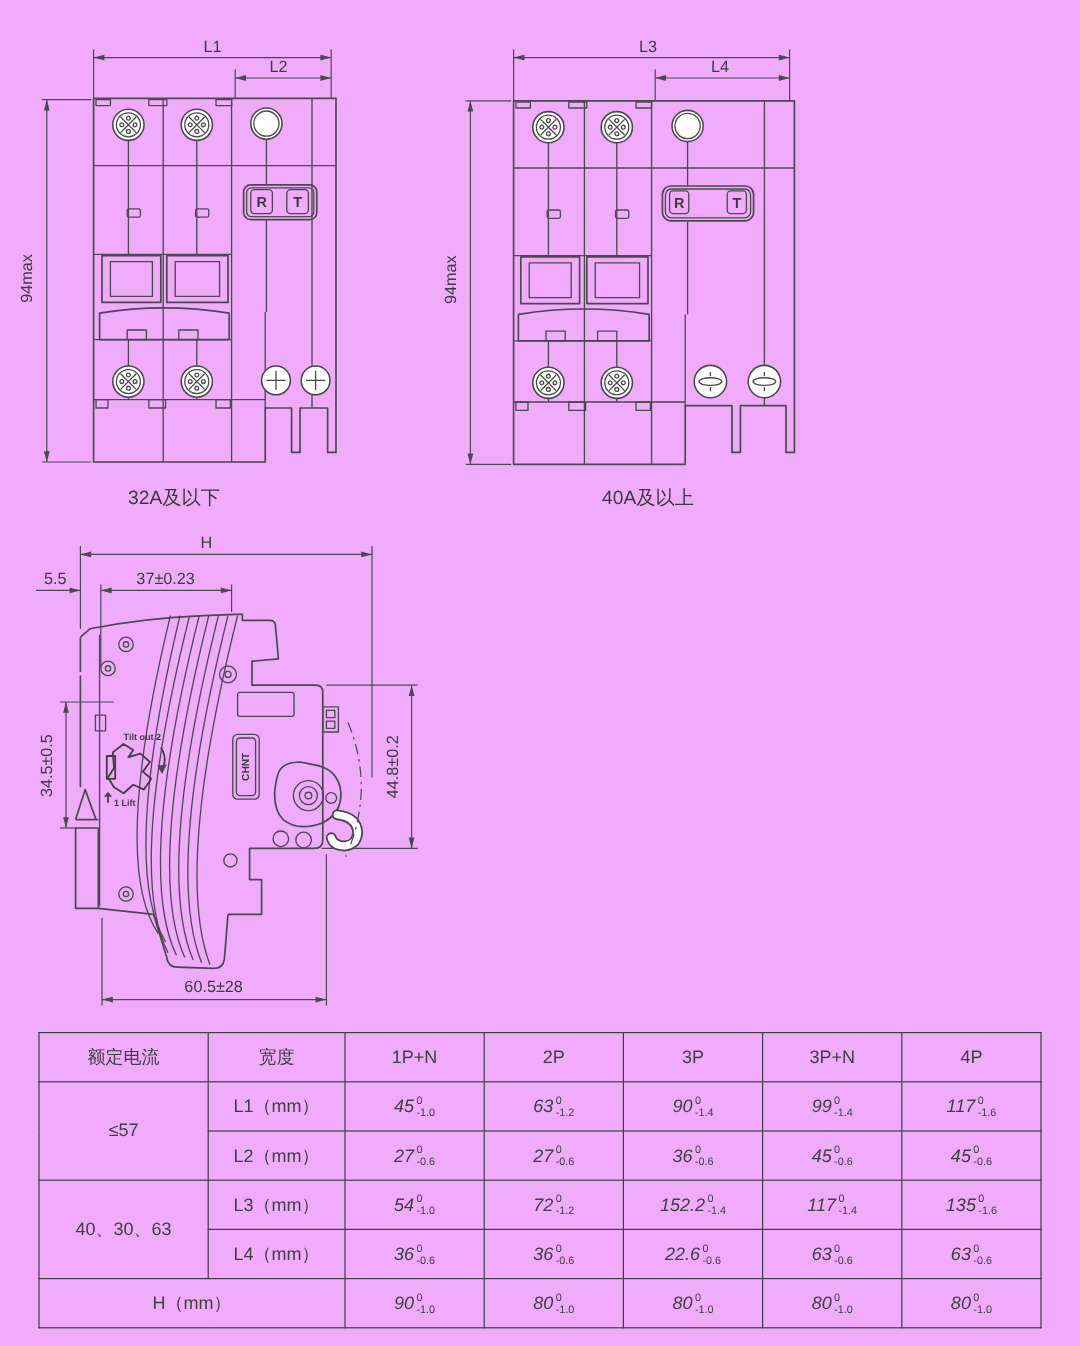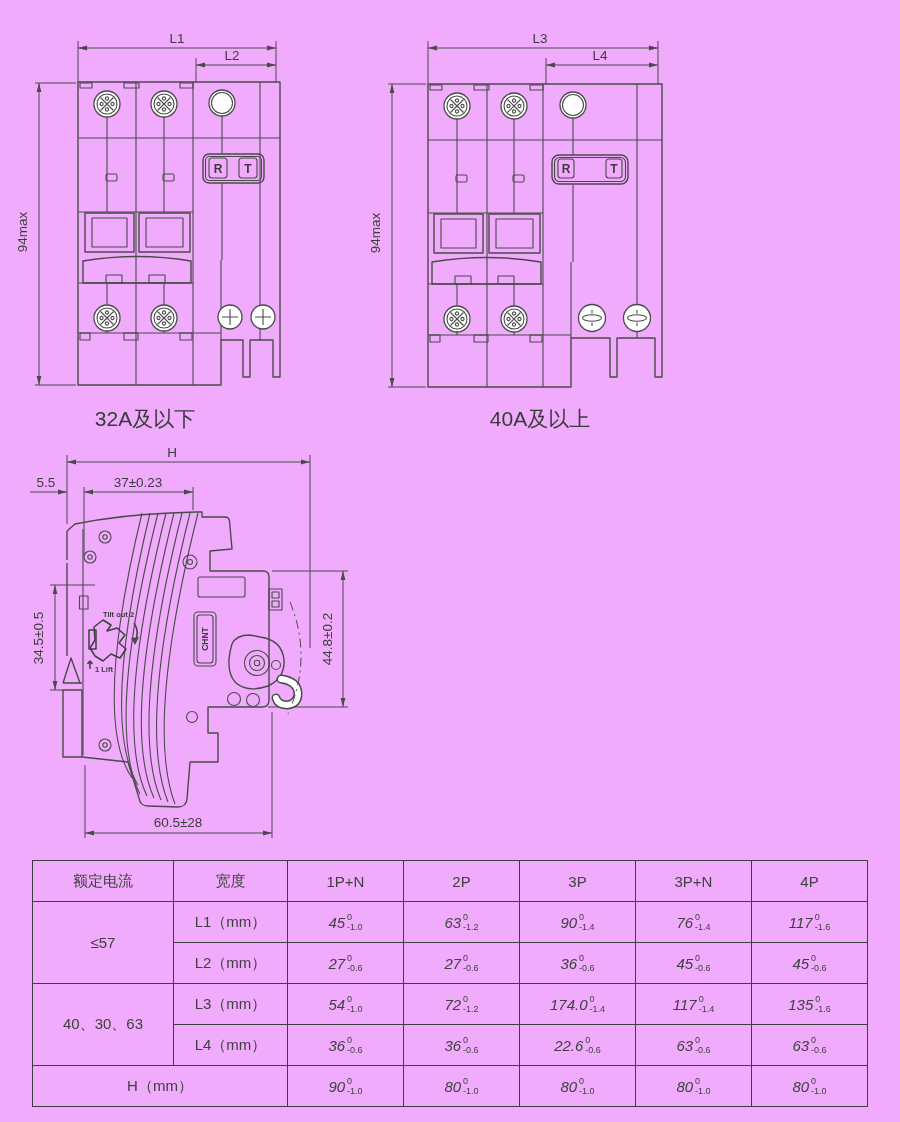--- a/index.html
+++ b/index.html
@@ -6,21 +6,21 @@
   body{width:900px;height:1122px;position:relative;font-family:"Liberation Sans",sans-serif;color:#3d3d3d;}
   .stage{position:absolute;left:0;top:0;width:900px;height:1122px;background:#f0abfc;overflow:hidden;}
   svg{position:absolute;overflow:visible;}
   svg text{font-family:"Liberation Sans",sans-serif;fill:#3d3d3d;}
   .ln{stroke:#4a4a4a;fill:none;stroke-width:1.4;stroke-linejoin:round;}
   .lt{stroke:#4a4a4a;fill:none;stroke-width:1.1;stroke-linejoin:round;}
   .dl{stroke:#4a4a4a;fill:none;stroke-width:1;}
   .ar{fill:#4a4a4a;stroke:none;}
   .scw{fill:#fff;stroke:#4a4a4a;stroke-width:1.3;}
   .dim{font-size:13.5px;}
-  .cap{position:absolute;width:140px;text-align:center;font-size:21px;color:#3a3a3a;}
+  .cap{position:absolute;width:140px;text-align:center;font-size:16px;color:#3a3a3a;}
   .etch{stroke:#3f3f3f;fill:none;stroke-width:1.5;stroke-linejoin:round;}
   table{border-collapse:collapse;table-layout:fixed;position:absolute;left:32px;top:860px;width:836px;}
   td,th{border:1.7px solid #3e3e3e;text-align:center;vertical-align:middle;font-weight:normal;font-size:15px;color:#404040;height:38px;padding:1px;}
   .tv{display:inline-block;vertical-align:middle;font-size:15px;font-style:italic;}
   .ts{display:inline-flex;flex-direction:column;justify-content:center;vertical-align:middle;font-size:9px;line-height:1.15;margin-left:2px;text-align:left;}
   .ts i{font-style:normal;display:block;}
 </style>
 </head>
 <body>
 
@@ -359,21 +359,21 @@
               <i class="tb">-1.0</i>
             </span></td>
       <td><span class="tv">63</span><span class="ts">
               <i class="tt">0</i>
               <i class="tb">-1.2</i>
             </span></td>
       <td><span class="tv">90</span><span class="ts">
               <i class="tt">0</i>
               <i class="tb">-1.4</i>
             </span></td>
-      <td><span class="tv">76</span><span class="ts">
+      <td><span class="tv">99</span><span class="ts">
               <i class="tt">0</i>
               <i class="tb">-1.4</i>
             </span></td>
       <td><span class="tv">117</span><span class="ts">
               <i class="tt">0</i>
               <i class="tb">-1.6</i>
             </span></td>
     </tr>
     <tr>
       <td>L2（mm）</td>
@@ -402,21 +402,21 @@
       <td rowspan="2">40、30、63</td>
       <td>L3（mm）</td>
       <td><span class="tv">54</span><span class="ts">
               <i class="tt">0</i>
               <i class="tb">-1.0</i>
             </span></td>
       <td><span class="tv">72</span><span class="ts">
               <i class="tt">0</i>
               <i class="tb">-1.2</i>
             </span></td>
-      <td><span class="tv">174.0</span><span class="ts">
+      <td><span class="tv">152.2</span><span class="ts">
               <i class="tt">0</i>
               <i class="tb">-1.4</i>
             </span></td>
       <td><span class="tv">117</span><span class="ts">
               <i class="tt">0</i>
               <i class="tb">-1.4</i>
             </span></td>
       <td><span class="tv">135</span><span class="ts">
               <i class="tt">0</i>
               <i class="tb">-1.6</i>

